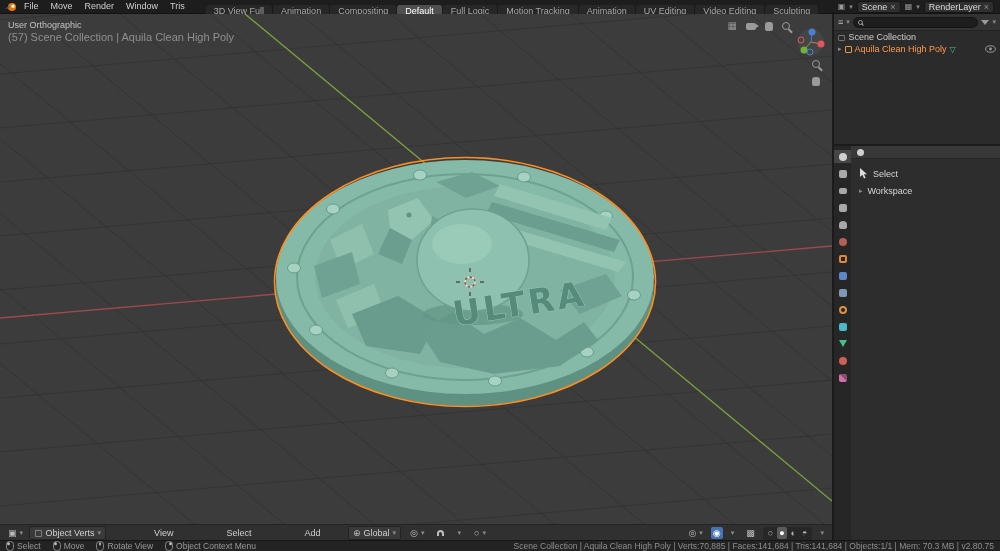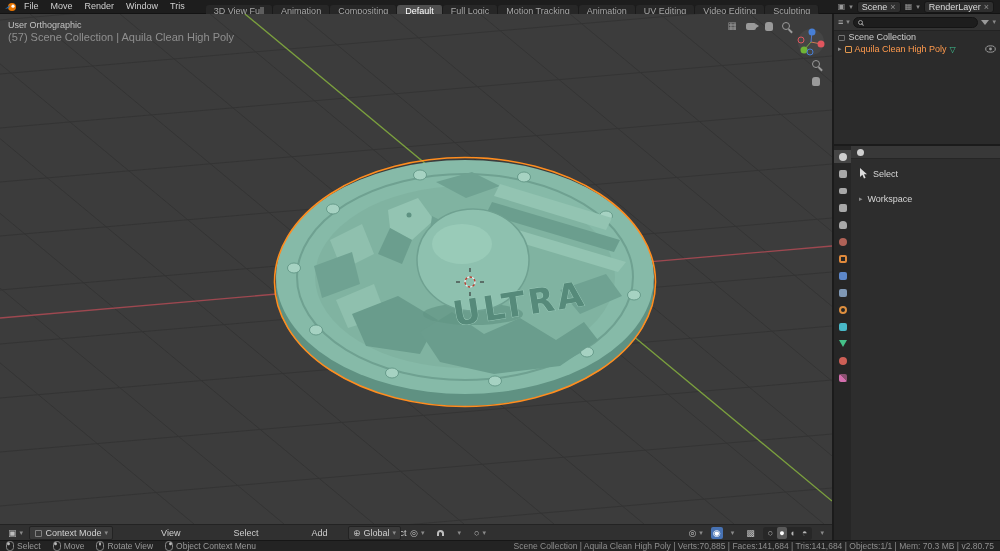--- a/index.html
+++ b/index.html
@@ -84,21 +84,21 @@
   .i-object{background:transparent;border:2px solid #e08a3c;}
   .i-wrench{background:#5d87c9;}
   .i-particles{background:#7f98b5;}
   .i-physics{background:transparent;border:2px solid #de8f3f;border-radius:50%;}
   .i-constraints{background:#49b8c8;}
   .i-data{width:0;height:0;background:none;border-radius:0;border-left:4.5px solid transparent;border-right:4.5px solid transparent;border-top:7px solid #45c188;}
   .i-material{background:#cd5f56;border-radius:50%;}
   .i-texture{background:linear-gradient(45deg,#d46fae 50%,#8a5070 50%);}
   .pbody{flex:1;padding:0;}
   .pbread{height:13px;background:#383838;border-bottom:1px solid #262626;display:flex;align-items:center;padding:0 6px;gap:4px;}
-  .prow{height:17px;display:flex;align-items:center;gap:5px;padding:0 8px;color:#d6d6d6;margin-top:8px;}
+  .prow{height:17px;display:flex;align-items:center;gap:5px;padding:0 8px;color:#d6d6d6;}
   .prow.first{margin-top:6px;}
 
   
   .statusbar{height:11px;background:#232323;border-top:1px solid #161616;display:flex;align-items:center;gap:12px;padding:0 6px;font-size:8.5px;color:#9a9a9a;}
   .hint{display:flex;align-items:center;gap:3px;}
   .stats{margin-left:auto;color:#8f8f8f;white-space:nowrap;}
 </style>
 </head>
 <body>
 
@@ -269,21 +269,21 @@
         </div>
       </div>
 
       <div class="vp-header">
         <span class="vph-item">
           <span class="icoglyph">▣</span>
           <span class="caret">▾</span>
         </span>
         <span class="vph-item vph-dd">
           <span class="icoglyph">▢</span>
-          <span>Context Mode</span>
+          <span>Object Verts</span>
           <span class="caret">▾</span>
         </span>
         <span class="vph-menu">View</span>
         <span class="vph-menu">Select</span>
         <span class="vph-menu">Add</span>
         <span class="vph-menu">Object</span>
 
         <span class="vph-center">
           <span class="vph-item vph-dd">
             <span class="icoglyph">⊕</span>

